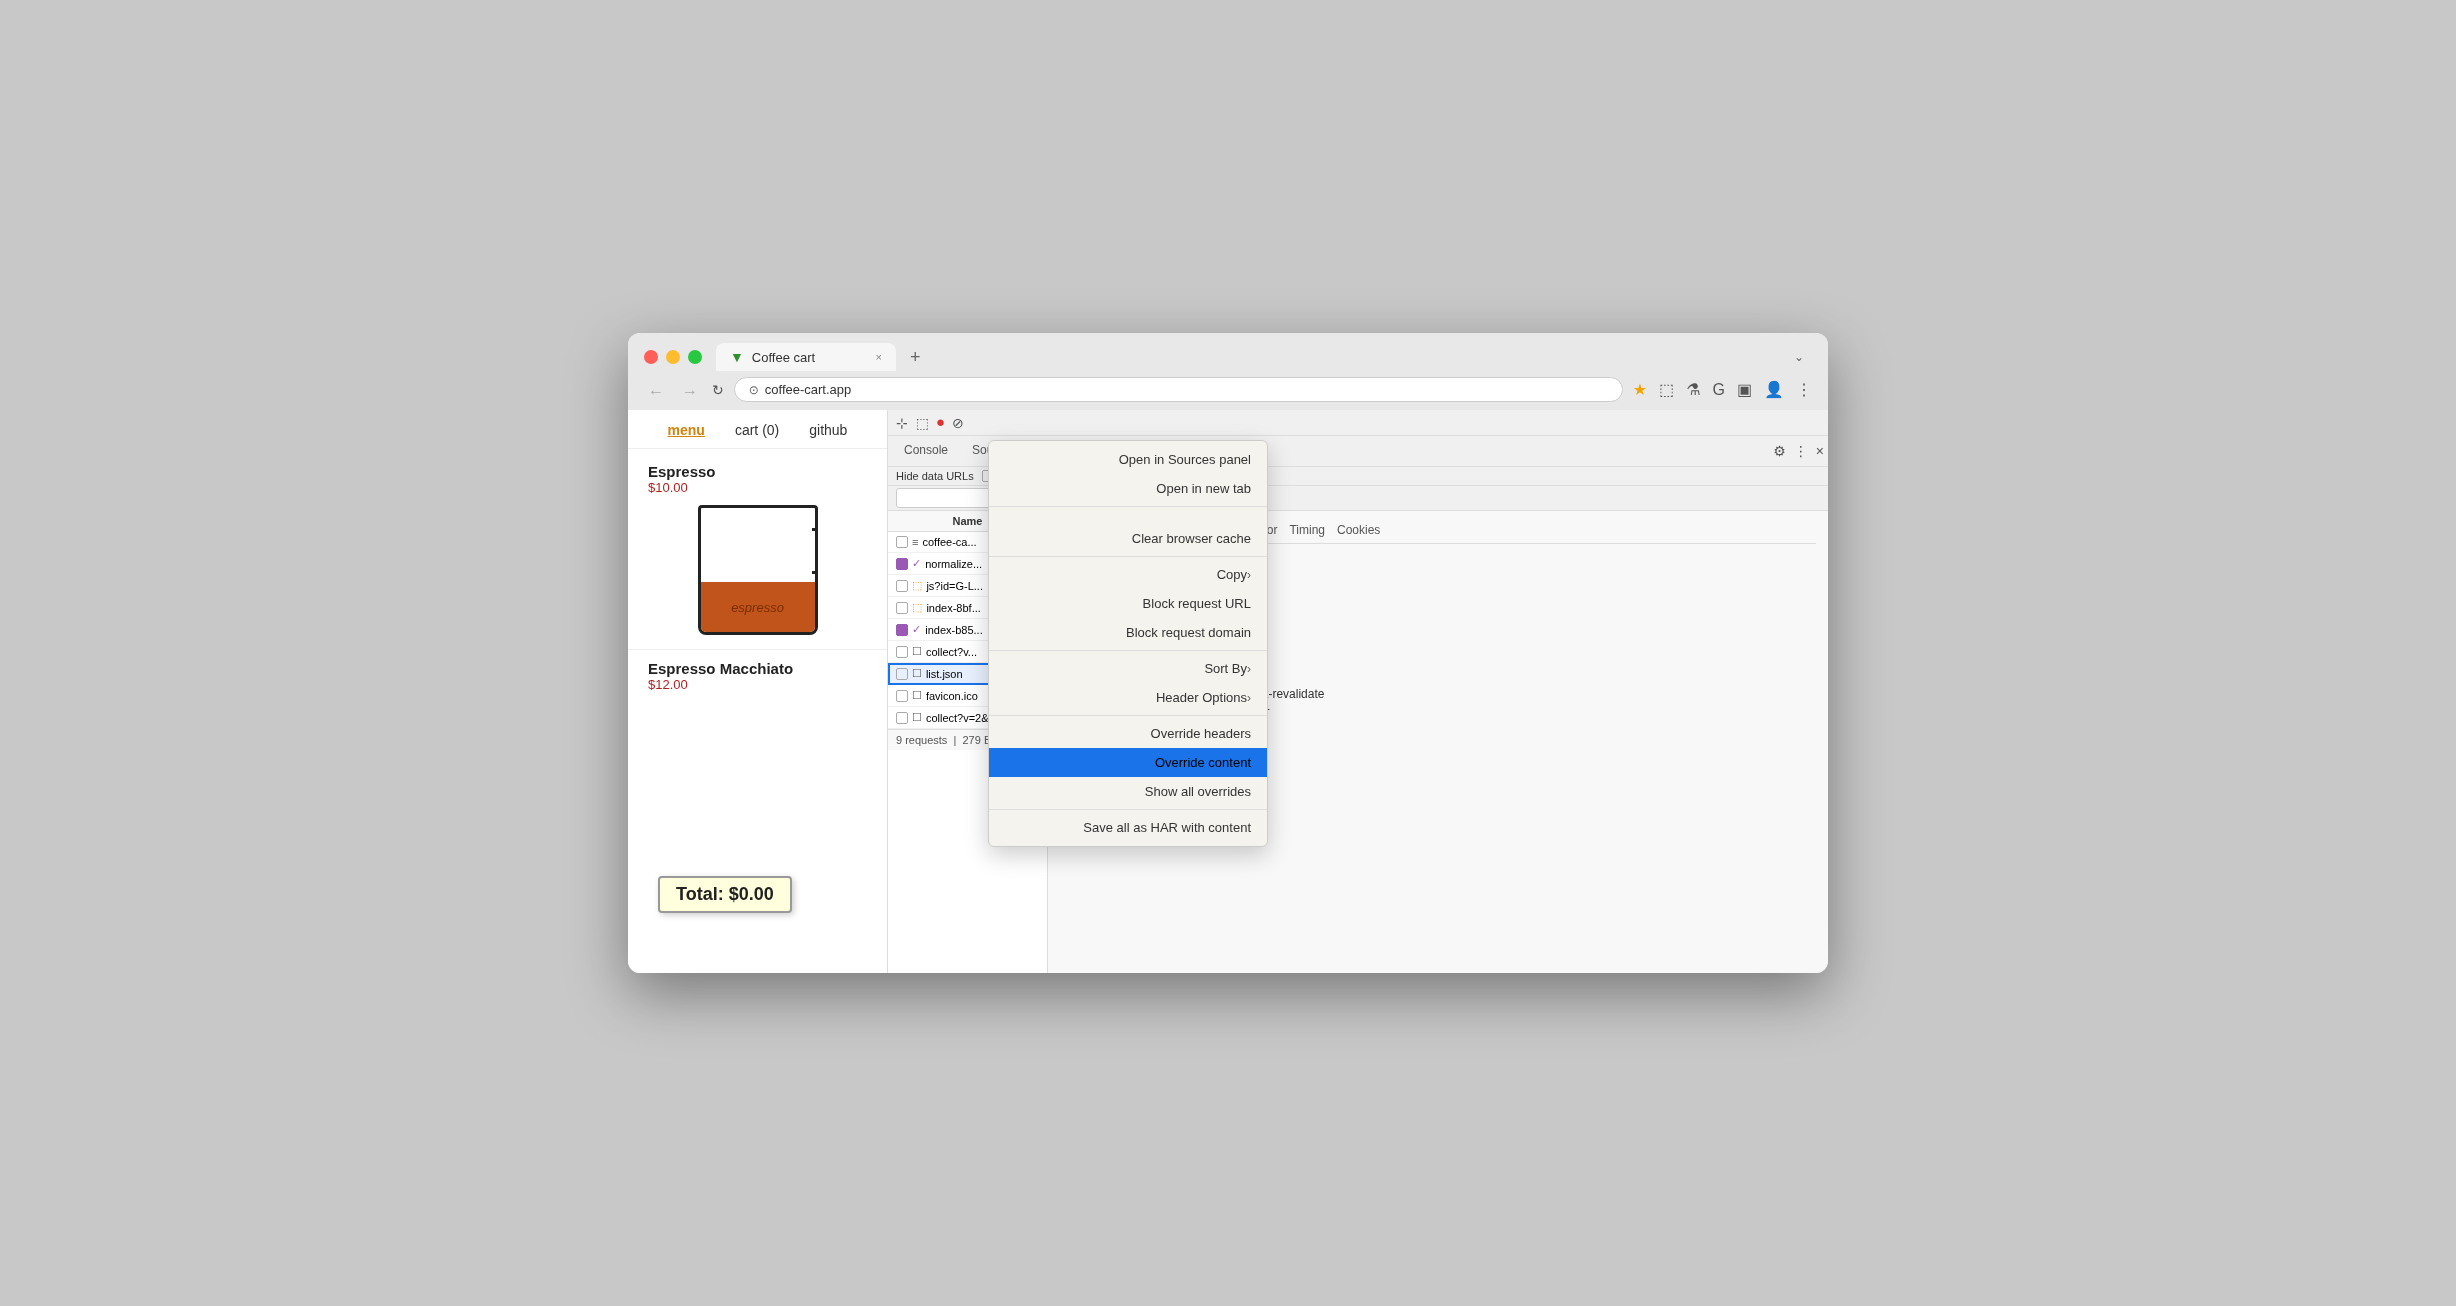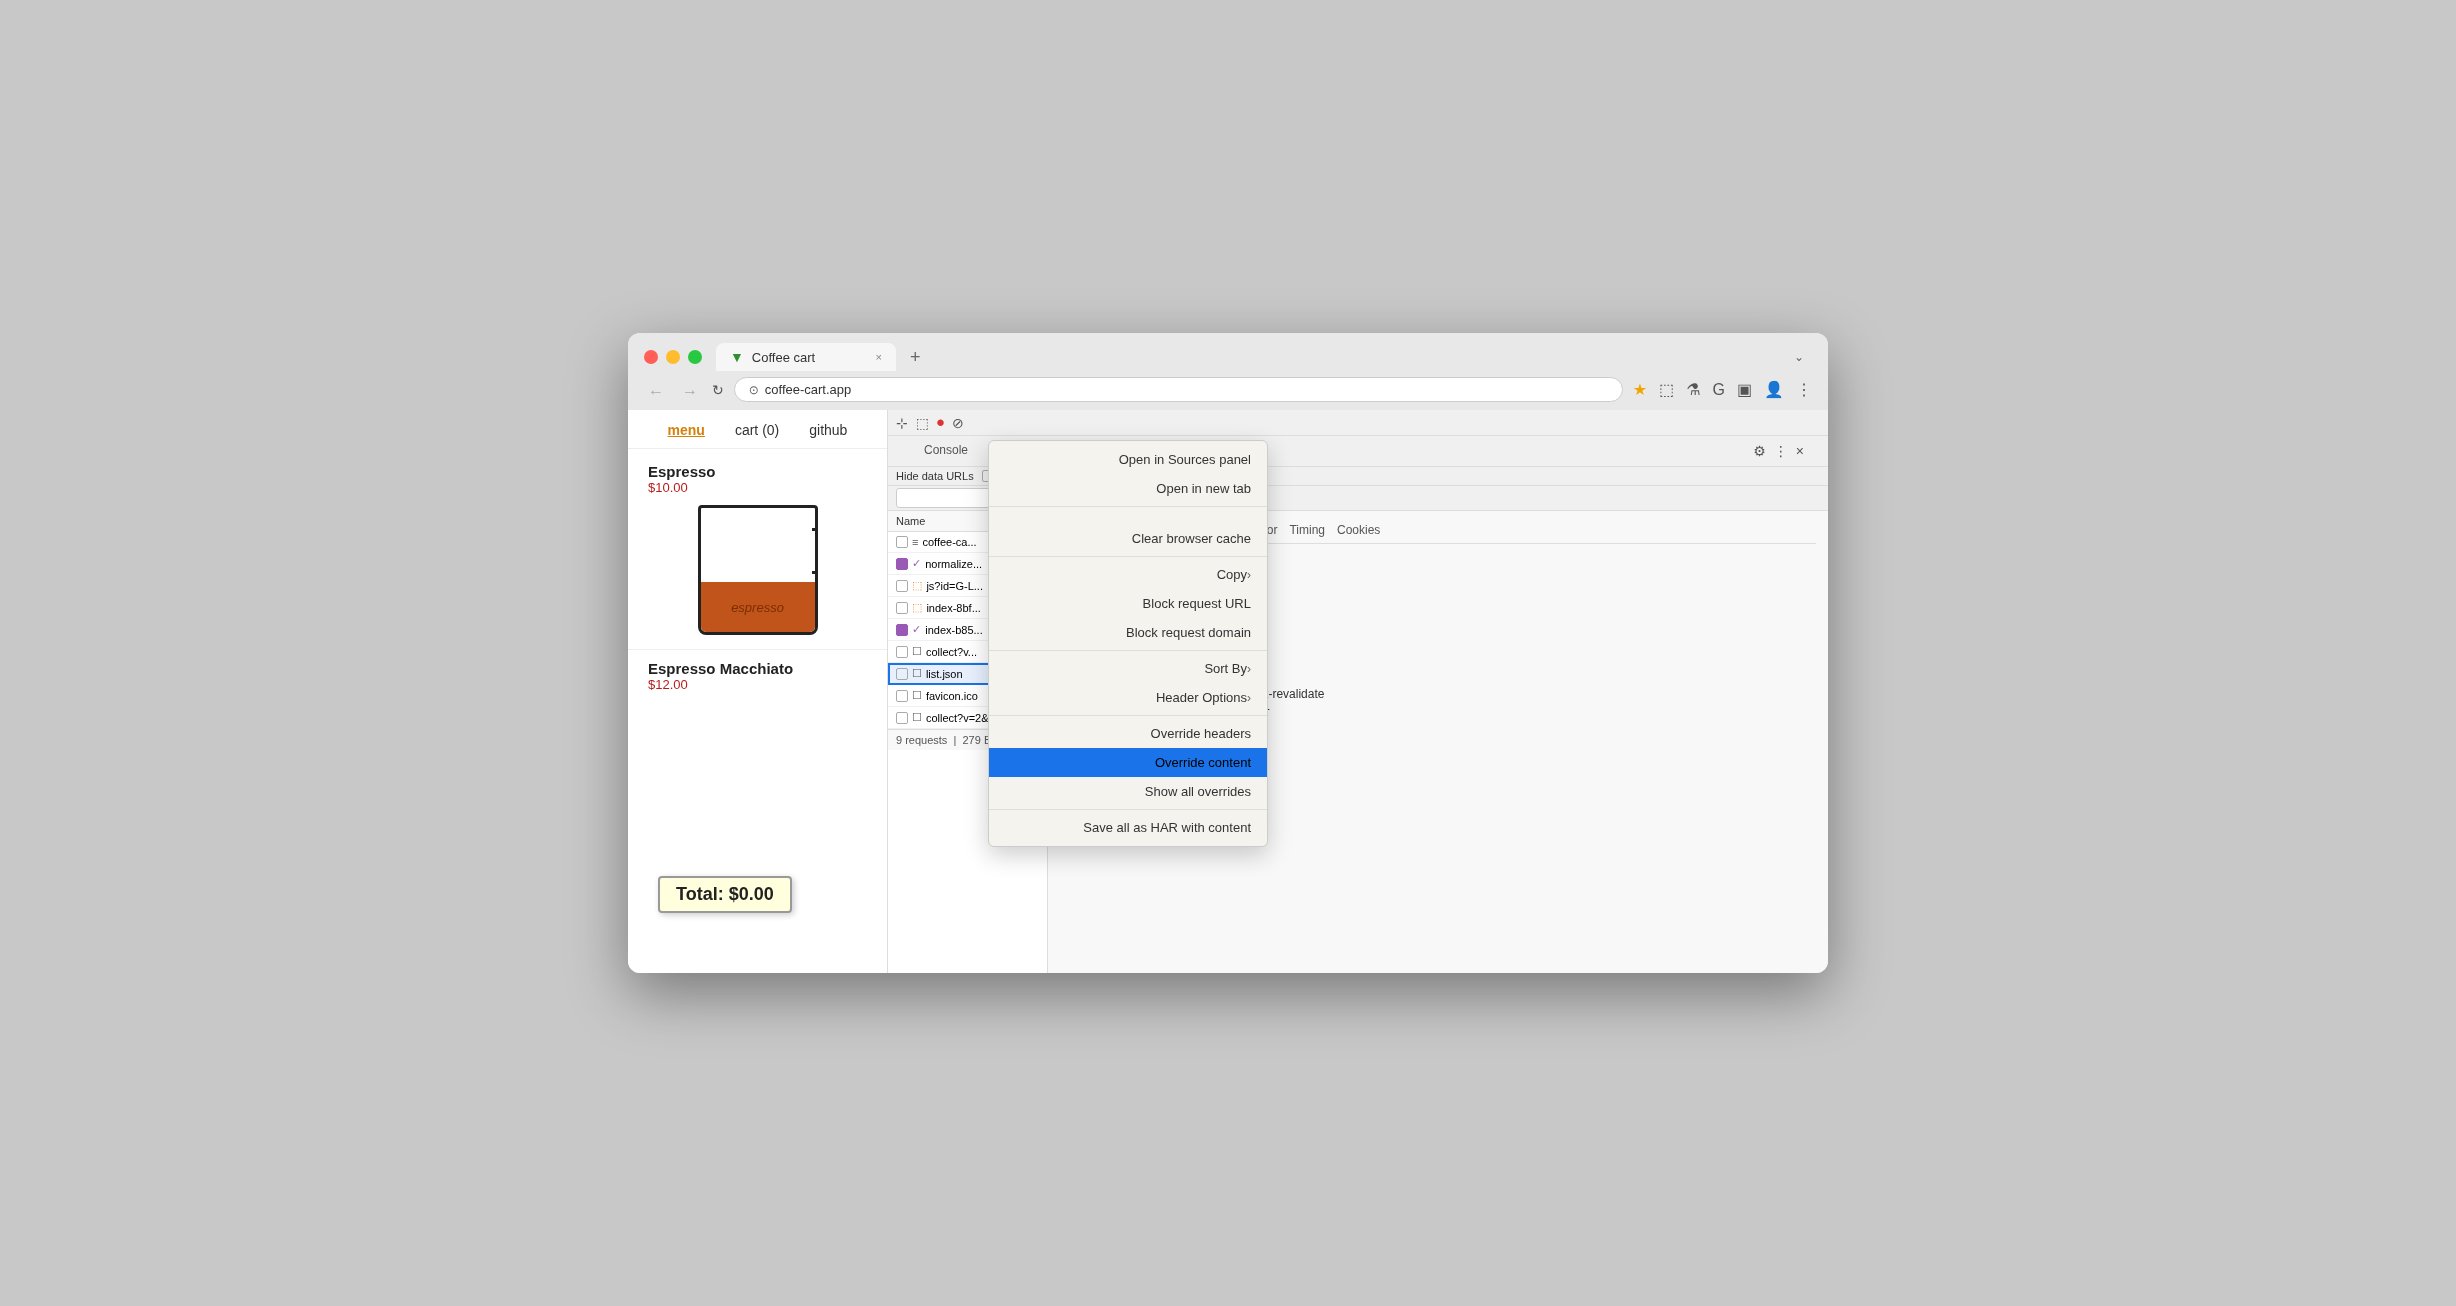--- a/index.html
+++ b/index.html
@@ -221,21 +221,21 @@
       align-items: center;
       gap: 8px;
     }
     .devtools-icon { color: #555; font-size: 14px; cursor: pointer; }
     .devtools-stop { color: #d33; font-size: 14px; cursor: pointer; }
     .devtools-tabs {
       background: #f0f0f0;
       border-bottom: 1px solid #ddd;
       display: flex;
       align-items: center;
-      padding: 0 24px;
+      padding: 0 4px;
     }
     .devtools-tab {
       padding: 7px 12px;
       font-size: 12px;
       color: #555;
       cursor: pointer;
       border-bottom: 2px solid transparent;
     }
     .devtools-tab.active {
       color: #1a73e8;
@@ -284,24 +284,25 @@
     }
     .network-list {
       width: 160px;
       border-right: 1px solid #ddd;
       overflow-y: auto;
       background: white;
       font-size: 11px;
     }
     .network-list-header {
       padding: 4px 8px;
-      font-weight: 400;
+      font-weight: 700;
       color: #333;
       border-bottom: 1px solid #ddd;
       background: #f8f8f8;
+      text-align: center;
     }
     .network-list-row {
       padding: 4px 8px;
       border-bottom: 1px solid #f0f0f0;
       display: flex;
       align-items: center;
       gap: 4px;
       cursor: pointer;
       white-space: nowrap;
       overflow: hidden;

